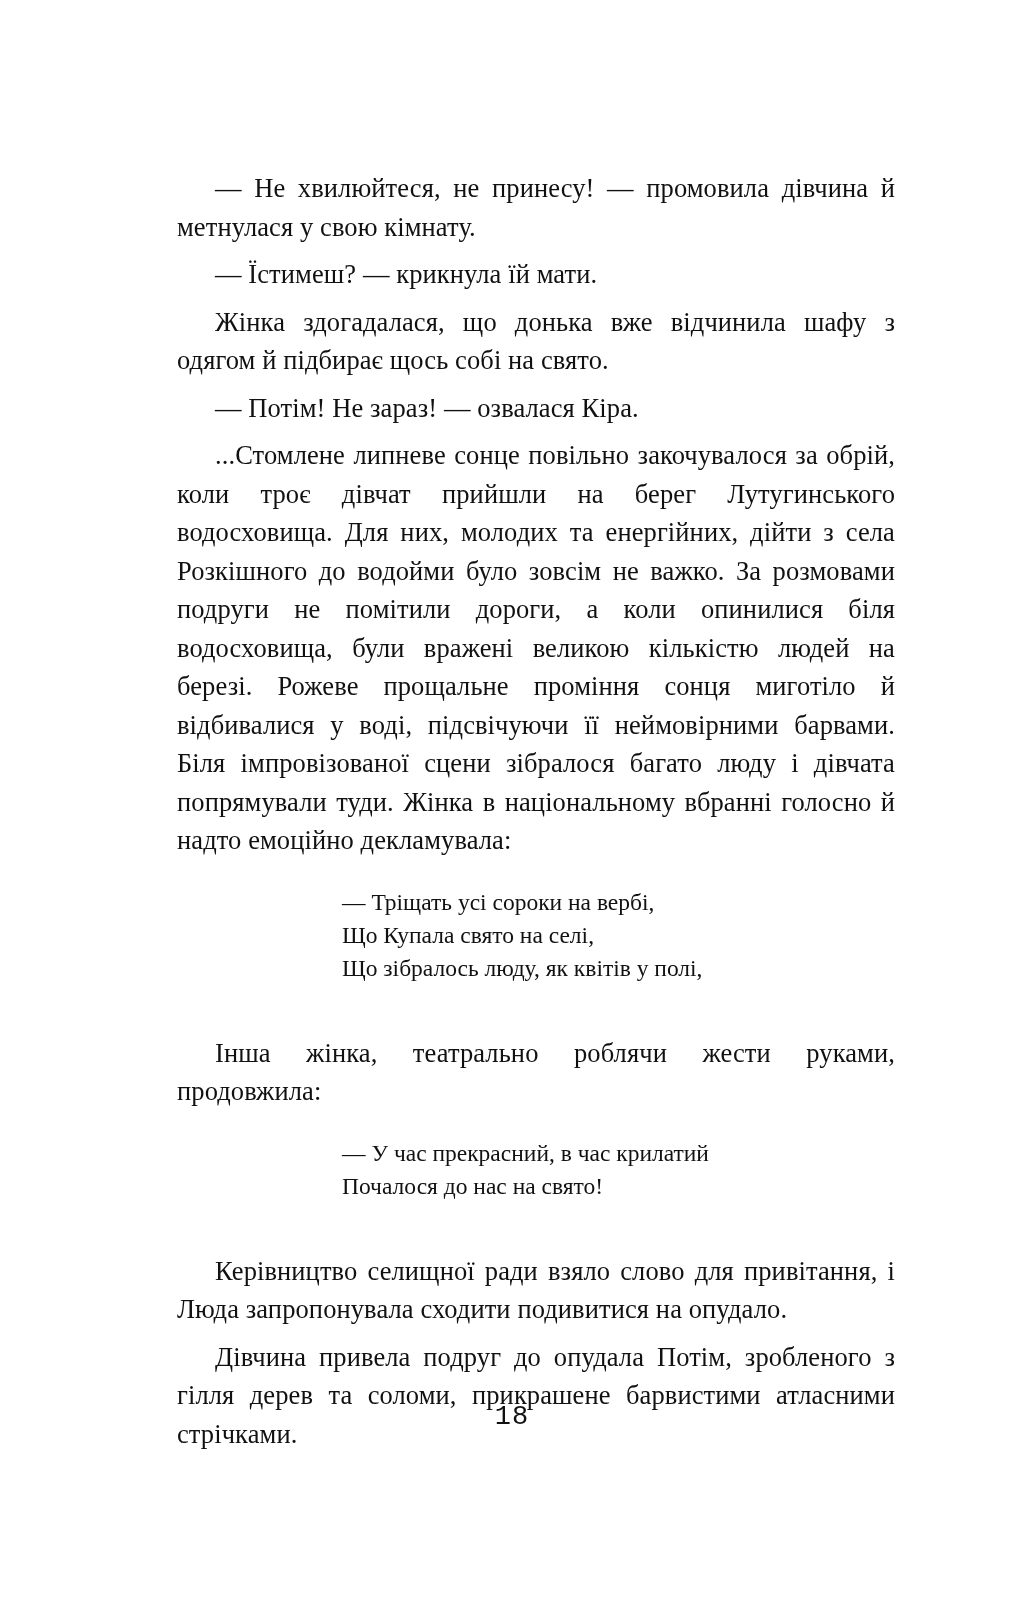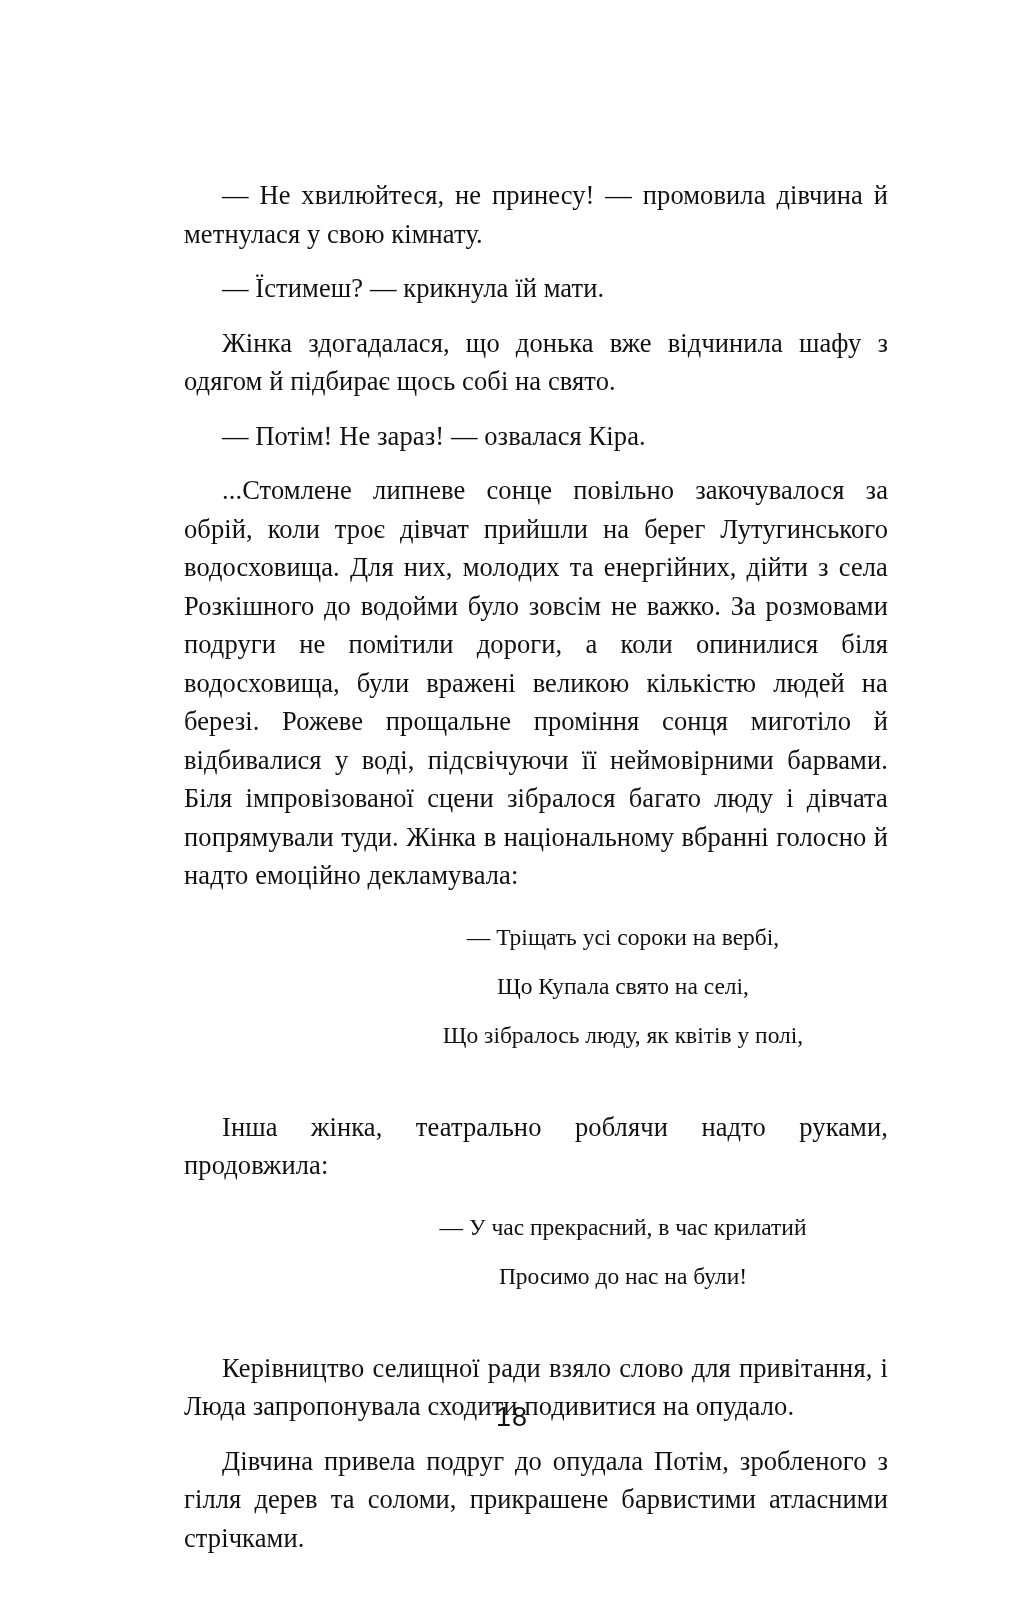--- a/index.html
+++ b/index.html
@@ -23,51 +23,50 @@
     height: 1616px;
     background: #ffffff;
   }
   .text-column {
     position: absolute;
     left: 168px;
     top: 160px;
     width: 736px;
   }
   p.body-par {
-    margin: 16px;
+    margin: 9px;
     font-size: 26.5px;
     line-height: 38.5px;
     text-align: justify;
     text-indent: 38px;
     letter-spacing: 0.1px;
   }
   .verse-block {
     margin: 26px 0 26px 0;
     padding-left: 174px;
   }
   .verse-line {
     font-size: 23.5px;
     line-height: 33px;
-    text-align: center;
+    text-align: left;
     white-space: nowrap;
-    margin-top: 16px;
   }
   .verse-line.first {
     text-indent: 0;
   }
   .gap-small { height: 14px; }
   .page-number {
     position: absolute;
     left: 0;
     top: 1402px;
     width: 1024px;
     text-align: center;
     font-size: 27px;
     letter-spacing: 1px;
-    font-family: Liberation Sans, sans-serif;
+    font-family: Liberation Mono, monospace;
   }
 </style>
 </head>
 <body>
 
 <div class="page">
   <div class="text-column">
 
     <p class="body-par">— Не хвилюйтеся, не принесу! — промовила дівчина й метнулася у свою кімнату.</p>
     <p class="body-par">— Їстимеш? — крикнула їй мати.</p>
@@ -76,25 +75,25 @@
     <p class="body-par">...Стомлене липневе сонце повільно закочувалося за обрій, коли троє дівчат прийшли на берег Лутугинського водосховища. Для них, молодих та енергійних, дійти з села Розкішного до водойми було зовсім не важко. За розмовами подруги не помітили дороги, а коли опинилися біля водосховища, були вражені великою кількістю людей на березі. Рожеве прощальне проміння сонця миготіло й відбивалися у воді, підсвічуючи її неймовірними барвами. Біля імпровізованої сцени зібралося багато люду і дівчата попрямували туди. Жінка в національному вбранні голосно й надто емоційно декламувала:</p>
 
     <div class="verse-block">
       <div class="verse-line first">— Тріщать усі сороки на вербі,</div>
       <div class="verse-line">Що Купала свято на селі,</div>
       <div class="verse-line">Що зібралось люду, як квітів у полі,</div>
     </div>
 
     <div class="gap-small"></div>
 
-    <p class="body-par">Інша жінка, театрально роблячи надто руками, продовжила:</p>
+    <p class="body-par">Інша жінка, театрально роблячи жести руками, продовжила:</p>
 
     <div class="verse-block">
       <div class="verse-line first">— У час прекрасний, в час крилатий</div>
-      <div class="verse-line">Просимо до нас на були!</div>
+      <div class="verse-line">Почалося до нас на свято!</div>
     </div>
 
     <div class="gap-small"></div>
 
     <p class="body-par">Керівництво селищної ради взяло слово для привітання, і Люда запропонувала сходити подивитися на опудало.</p>
     <p class="body-par">Дівчина привела подруг до опудала Потім, зробленого з гілля дерев та соломи, прикрашене барвистими атласними стрічками.</p>
 
   </div>
 
   <div class="page-number">18</div>

